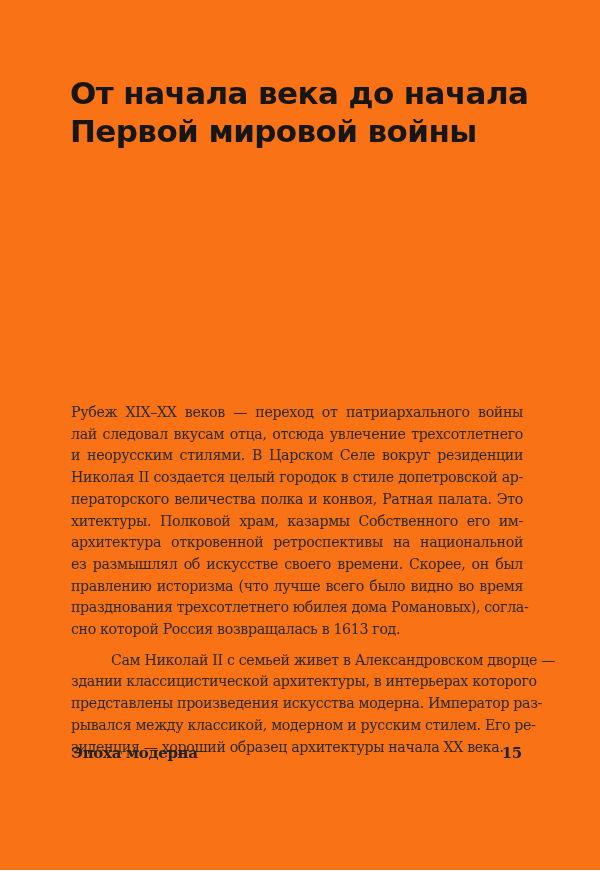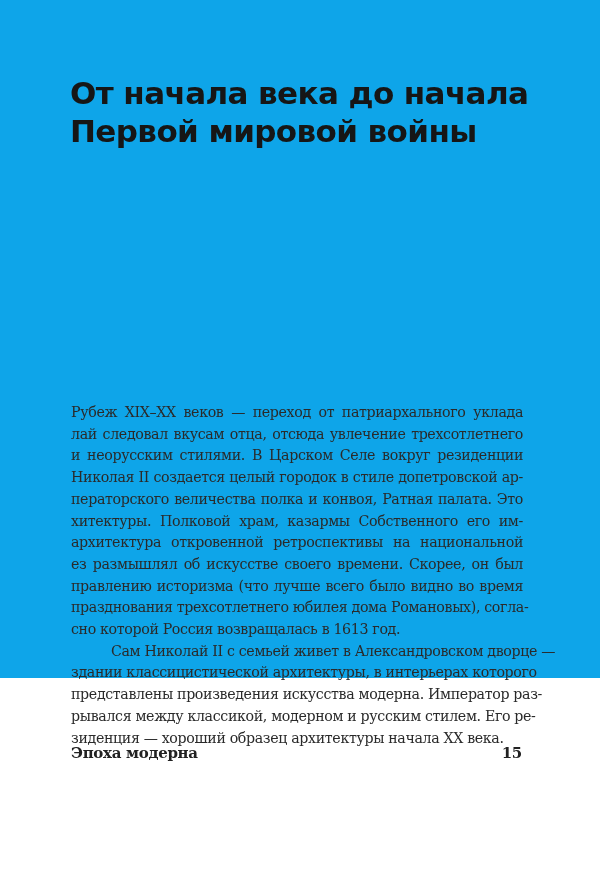--- a/index.html
+++ b/index.html
@@ -1,52 +1,52 @@
 <!DOCTYPE html>
 <html><head>
   <meta charset="utf-8">
   <style>
     html, body { margin: 0; padding: 0; background: #ffffff; }
     body { width: 600px; height: 875px; position: relative; overflow: hidden; }
-    .page { position: absolute; left: 0; top: 0; width: 600px; height: 678px; background: #0ea5e9; }
+    .page { position: absolute; left: 0; top: 0; width: 600px; height: 870px; background: #f97316; }
     .chapter-title {
       position: absolute; left: 70px; top: 74px; width: 480px;
       font-family: "DejaVu Sans", sans-serif; font-weight: bold;
       font-size: 31px; line-height: 38px; color: #161616; letter-spacing: -0.6px;
       margin: 0;
     }
     .chapter-title span { display: block; white-space: nowrap; }
     .body-text {
       position: absolute; left: 71px; top: 402px; width: 452px;
       font-family: "DejaVu Serif", serif; font-size: 14.2px; line-height: 21.7px;
       color: #2a2a2a; letter-spacing: -0.35px;
     }
     .body-text .line { display: block; white-space: nowrap; }
     .body-text .line.justify { text-align: justify; text-align-last: justify; }
-    .body-text .line.indent { padding-left: 40px; }
+    .body-text .line.indent { padding-left: 40px; margin-top: 9px; }
     .footer {
       position: absolute; left: 71px; top: 744px; width: 451px;
       display: flex; justify-content: space-between; align-items: baseline;
       font-family: "DejaVu Serif", serif; font-weight: bold; font-size: 15px;
       color: #222222; letter-spacing: -0.3px;
     }
   </style>
 </head>
 <body>
 
 <div class="page">
 
   <h1 class="chapter-title">
     <span>От начала века до начала</span>
     <span>Первой мировой войны</span>
   </h1>
 
   <div class="body-text">
     <div>
-      <span class="line justify">Рубеж XIX–XX веков — переход от патриархального уклада</span>
+      <span class="line justify">Рубеж XIX–XX веков — переход от патриархального войны</span>
       <span class="line justify">лай следовал вкусам отца, отсюда увлечение трехсотлетнего</span>
       <span class="line justify">и неорусским стилями. В Царском Селе вокруг резиденции</span>
       <span class="line justify">Николая II создается целый городок в стиле допетровской ар-</span>
       <span class="line justify">ператорского величества полка и конвоя, Ратная палата. Это</span>
       <span class="line justify">хитектуры. Полковой храм, казармы Собственного его им-</span>
       <span class="line justify">архитектура откровенной ретроспективы на национальной</span>
       <span class="line justify">ез размышлял об искусстве своего времени. Скорее, он был</span>
       <span class="line justify">правлению историзма (что лучше всего было видно во время</span>
       <span class="line justify">празднования трехсотлетнего юбилея дома Романовых), согла-</span>
       <span class="line">сно которой Россия возвращалась в 1613 год.</span>

